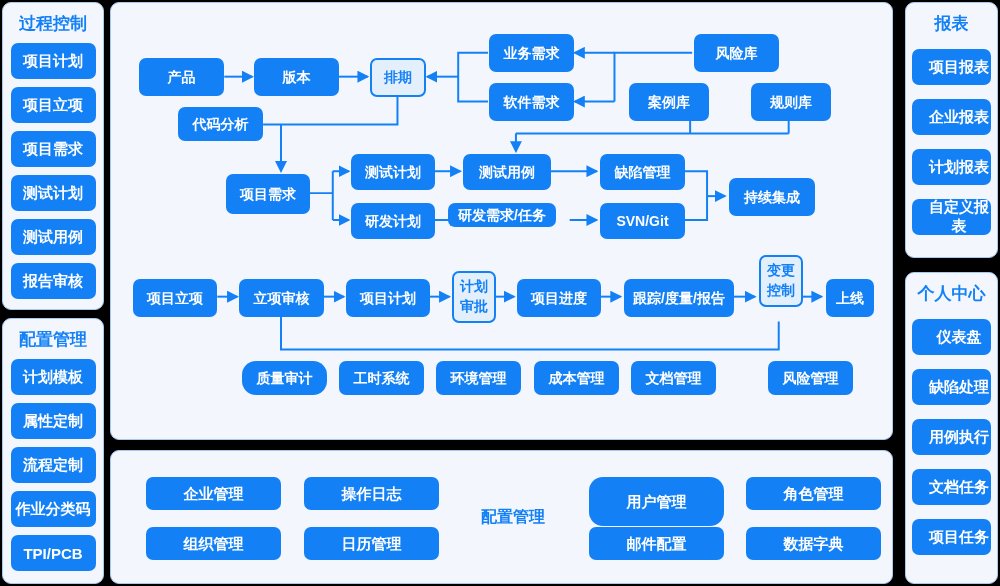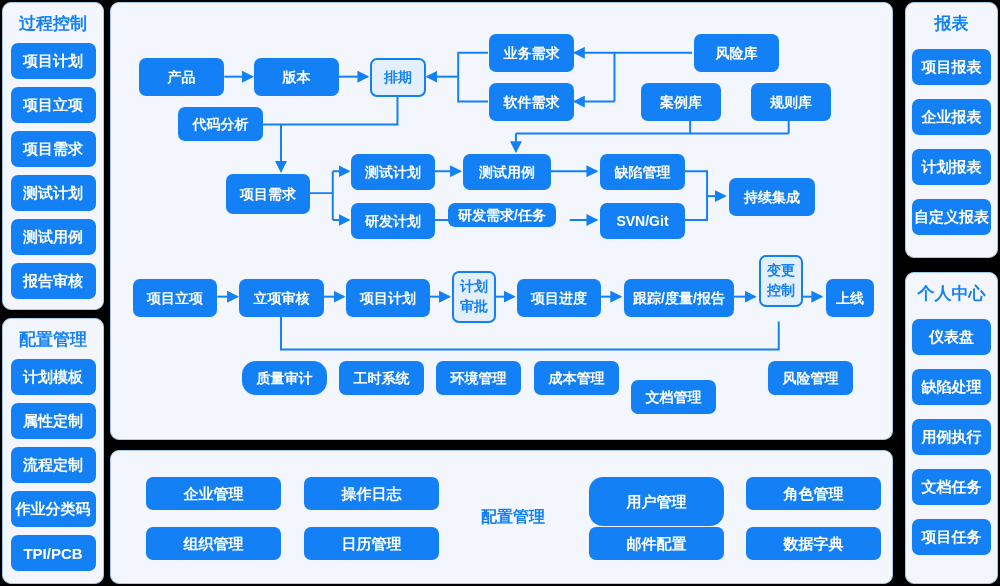--- a/index.html
+++ b/index.html
@@ -14,21 +14,21 @@
   .panel{position:absolute;background:var(--panel-bg);border:1.5px solid var(--panel-border);
          border-radius:9px;}
   .sidebar{display:flex;flex-direction:column;align-items:center;padding-top:10px;}
   .gap8{gap:8px;} .gap14{gap:14px;}
   .panel-title{color:var(--primary);font-weight:bold;font-size:17px;height:22px;
                line-height:22px;text-align:center;flex:0 0 auto;}
   .btn{width:85px;height:36px;border:none;border-radius:7px;background:var(--primary);
        color:var(--text-on-primary);font-weight:bold;font-size:15px;font-family:inherit;
        display:flex;align-items:center;justify-content:center;cursor:pointer;flex:0 0 auto;
        padding:0;}
-  .narrow .btn{width:79px;}
+  .narrow .btn{width:79px;padding-left:15px;}
   .node{position:absolute;background:var(--primary);border-radius:7px;
         color:var(--text-on-primary);font-weight:bold;font-size:14px;
         display:flex;align-items:center;justify-content:center;text-align:center;
         cursor:pointer;line-height:1.2;}
   .node.light{background:var(--light-fill);border:2px solid var(--primary);
               color:var(--primary);white-space:pre-line;line-height:1.4;}
   .node.bp{font-size:15px;}
   .connectors{position:absolute;left:0;top:0;width:100%;height:100%;pointer-events:none;}
   .connectors .c{stroke:var(--primary);stroke-width:2;fill:none;}
   .connectors .arrow{marker-end:url(#ah);}
@@ -100,21 +100,21 @@
       <path class="c arrow" d="M692 295 H713"></path>
     </svg>
 
     <div class="node" style="left:28px;top:55px;width:85px;height:38px;">产品</div>
     <div class="node" style="left:143px;top:55px;width:85px;height:38px;">版本</div>
     <div class="node light" style="left:259px;top:55px;width:56px;height:39px;">排期</div>
     <div class="node" style="left:67px;top:104px;width:85px;height:34px;">代码分析</div>
     <div class="node" style="left:378px;top:31px;width:85px;height:38px;">业务需求</div>
     <div class="node" style="left:378px;top:80px;width:85px;height:38px;">软件需求</div>
     <div class="node" style="left:583px;top:31px;width:85px;height:38px;">风险库</div>
-    <div class="node" style="left:530px;top:80px;width:80px;height:38px;">案例库</div>
+    <div class="node" style="left:518px;top:80px;width:80px;height:38px;">案例库</div>
     <div class="node" style="left:640px;top:80px;width:80px;height:38px;">规则库</div>
 
     <div class="node" style="left:115px;top:171px;width:84px;height:40px;">项目需求</div>
     <div class="node" style="left:240px;top:151px;width:84px;height:36px;">测试计划</div>
     <div class="node" style="left:240px;top:200px;width:84px;height:36px;">研发计划</div>
     <div class="node" style="left:352px;top:151px;width:88px;height:36px;">测试用例</div>
     <div class="node" style="left:337px;top:200px;width:108px;height:24px;">研发需求/任务</div>
     <div class="node" style="left:489px;top:151px;width:85px;height:36px;">缺陷管理</div>
     <div class="node" style="left:489px;top:200px;width:85px;height:36px;">SVN/Git</div>
     <div class="node" style="left:618px;top:175px;width:86px;height:38px;">持续集成</div>
@@ -127,21 +127,21 @@
     <div class="node" style="left:406px;top:276px;width:84px;height:38px;">项目进度</div>
     <div class="node" style="left:513px;top:276px;width:110px;height:38px;">跟踪/度量/报告</div>
     <div class="node light" style="left:648px;top:252px;width:44px;height:52px;">变更
 控制</div>
     <div class="node" style="left:715px;top:276px;width:48px;height:38px;">上线</div>
 
     <div class="node" style="left:131px;top:358px;width:85px;height:34px;border-radius:14px;">质量审计</div>
     <div class="node" style="left:228px;top:358px;width:85px;height:34px;">工时系统</div>
     <div class="node" style="left:325px;top:358px;width:85px;height:34px;">环境管理</div>
     <div class="node" style="left:423px;top:358px;width:85px;height:34px;">成本管理</div>
-    <div class="node" style="left:520px;top:358px;width:85px;height:34px;margin-top:19px;">文档管理</div>
+    <div class="node" style="left:520px;top:358px;width:85px;height:34px;">文档管理</div>
     <div class="node" style="left:617px;top:358px;width:85px;height:34px;margin-left:40px;">风险管理</div>
   </main>
 
   <section class="panel" style="left:110px;top:450px;width:783px;height:134px;">
     <div class="bottom-title">配置管理</div>
     <div class="node bp" style="left:35px;top:26px;width:135px;height:33px;">企业管理</div>
     <div class="node bp" style="left:193px;top:26px;width:135px;height:33px;">操作日志</div>
     <div class="node bp" style="left:478px;top:26px;width:135px;height:49px;border-radius:14px;">用户管理</div>
     <div class="node bp" style="left:635px;top:26px;width:135px;height:33px;">角色管理</div>
     <div class="node bp" style="left:35px;top:76px;width:135px;height:33px;">组织管理</div>

